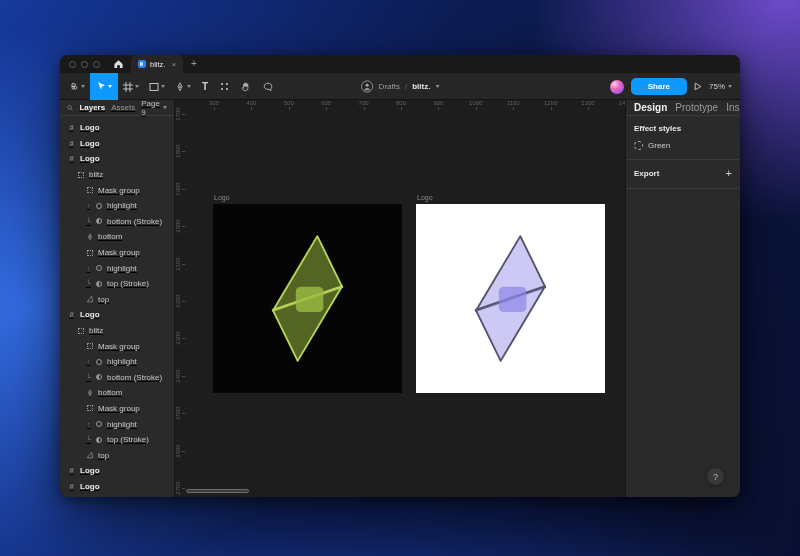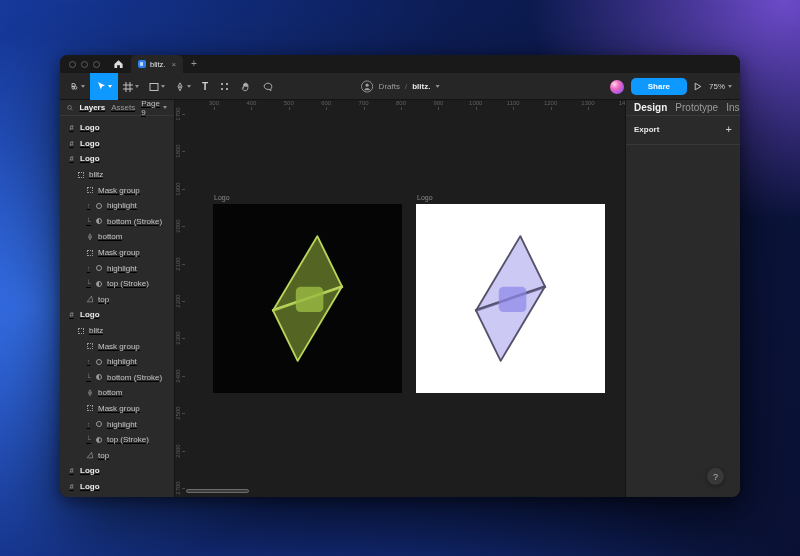--- a/index.html
+++ b/index.html
@@ -437,20 +437,27 @@
 
         <div class="hscroll"></div>
       </div>
 
       <div class="rightpanel">
         <div class="rp-tabs">
           <span class="rp-tab active">Design</span>
           <span class="rp-tab">Prototype</span>
           <span class="rp-tab">Inspect</span>
         </div>
+        <div class="rp-sec">
+          <div class="rp-title">Effect styles</div>
+          <div class="rp-row">
+            <span class="fxcircle"></span>
+            <span class="rp-val">Green</span>
+          </div>
+        </div>
         <div class="rp-sec rp-exp">
           <span class="rp-title">Export</span>
           <span class="rp-plus">+</span>
         </div>
       </div>
     </div>
 
     <div class="helpbtn">?</div>
   </div>
 </div>

